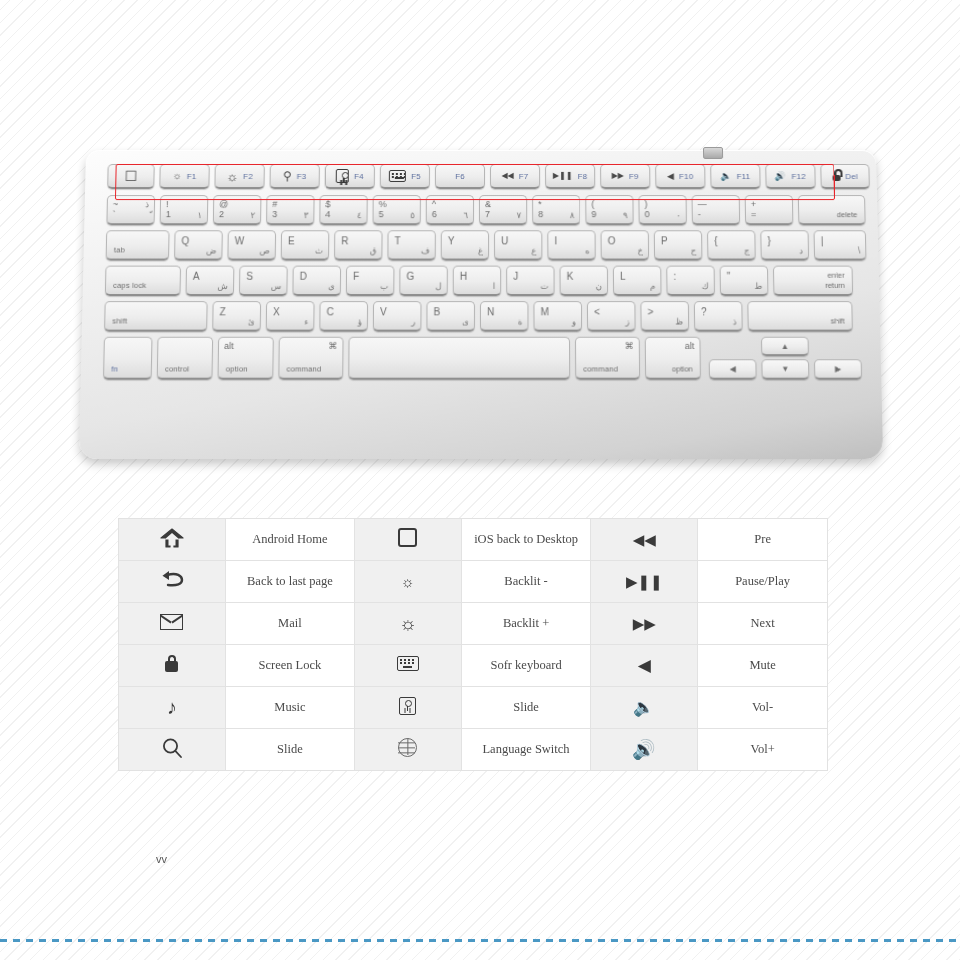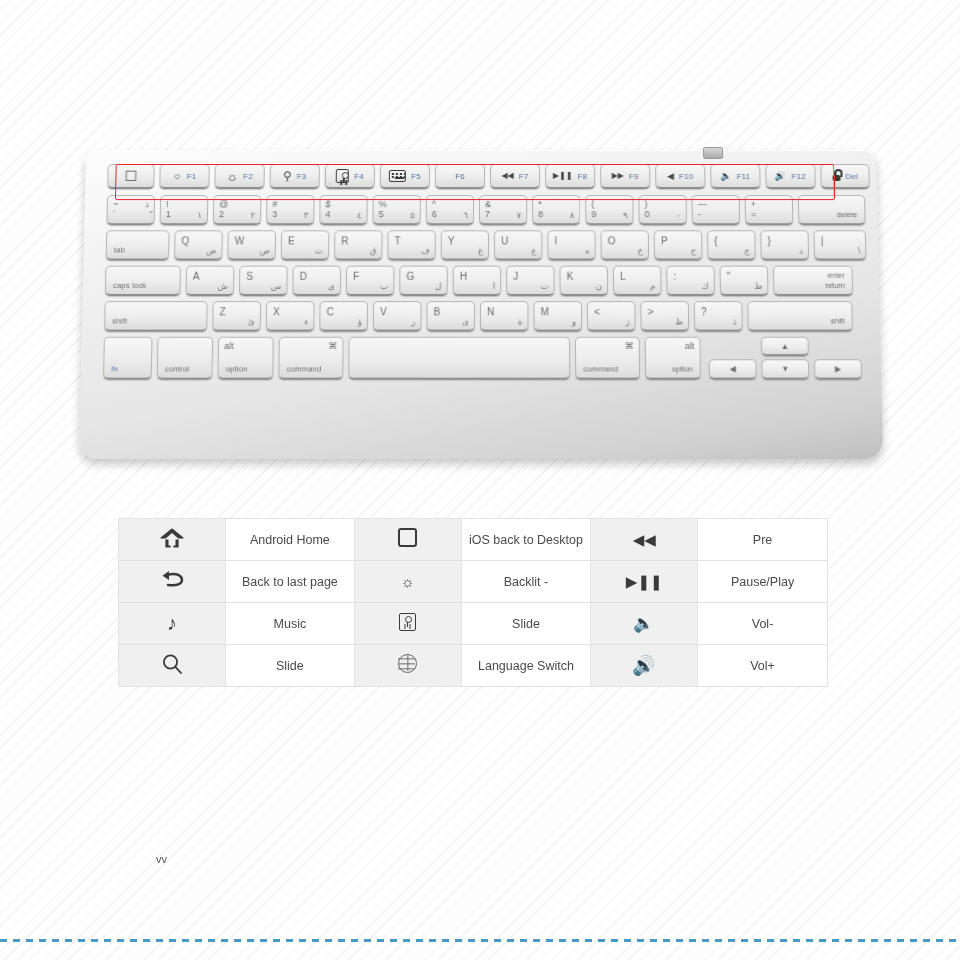--- a/index.html
+++ b/index.html
@@ -100,21 +100,21 @@
     border-collapse:collapse;
   }
   #table td{
     border:1px solid #e2e2e2;
     padding:0;
     height:41px;
     vertical-align:middle;
     text-align:center;
   }
   td.ic{background:#f0f0f0;width:107px;}
-  td.lb{background:#ffffff;width:130px;font-size:12.5px;color:#4a4a4a;}
+  td.lb{background:#ffffff;width:130px;font-size:12.5px;color:#4a4a4a;font-family:Liberation Serif, serif;}
   td.hd-ic{background:#f0f0f0;font-size:14.5px;color:#3a3a3a;letter-spacing:.2px;}
   td.hd-lb{background:#ffffff;font-size:12.5px;color:#4a4a4a;}
   .tico{font-size:19px;color:#3a3a3a;line-height:1;display:inline-block;}
   .tico-sm{font-size:15px;}
 
   #vv{
     position:absolute;left:156px;top:853px;
     font-size:11px;color:#555;
   }
 
@@ -531,21 +531,49 @@
         <td class="ic">
           <span class="tico tico-sm">☼</span>
         </td>
         <td class="lb">Backlit -</td>
         <td class="ic">
           <span class="tico" style="font-size:15px;">▶❚❚</span>
         </td>
         <td class="lb">Pause/Play</td>
       </tr>
 
-
+      <tr>
+        <td class="ic">
+          <span class="mail-ico"></span>
+        </td>
+        <td class="lb">Mail</td>
+        <td class="ic">
+          <span class="tico" style="font-size:19px;">☼</span>
+        </td>
+        <td class="lb">Backlit +</td>
+        <td class="ic">
+          <span class="tico" style="font-size:15px;">▶▶</span>
+        </td>
+        <td class="lb">Next</td>
+      </tr>
+
+      <tr>
+        <td class="ic">
+          <span class="lock-ico"></span>
+        </td>
+        <td class="lb">Screen Lock</td>
+        <td class="ic">
+          <span class="kbd-ico"></span>
+        </td>
+        <td class="lb">Sofr keyboard</td>
+        <td class="ic">
+          <span class="tico" style="font-size:17px;">◀</span>
+        </td>
+        <td class="lb">Mute</td>
+      </tr>
 
       <tr>
         <td class="ic">
           <span class="tico" style="font-size:20px;">♪</span>
         </td>
         <td class="lb">Music</td>
         <td class="ic">
           <span class="slide-ico"></span>
         </td>
         <td class="lb">Slide</td>

